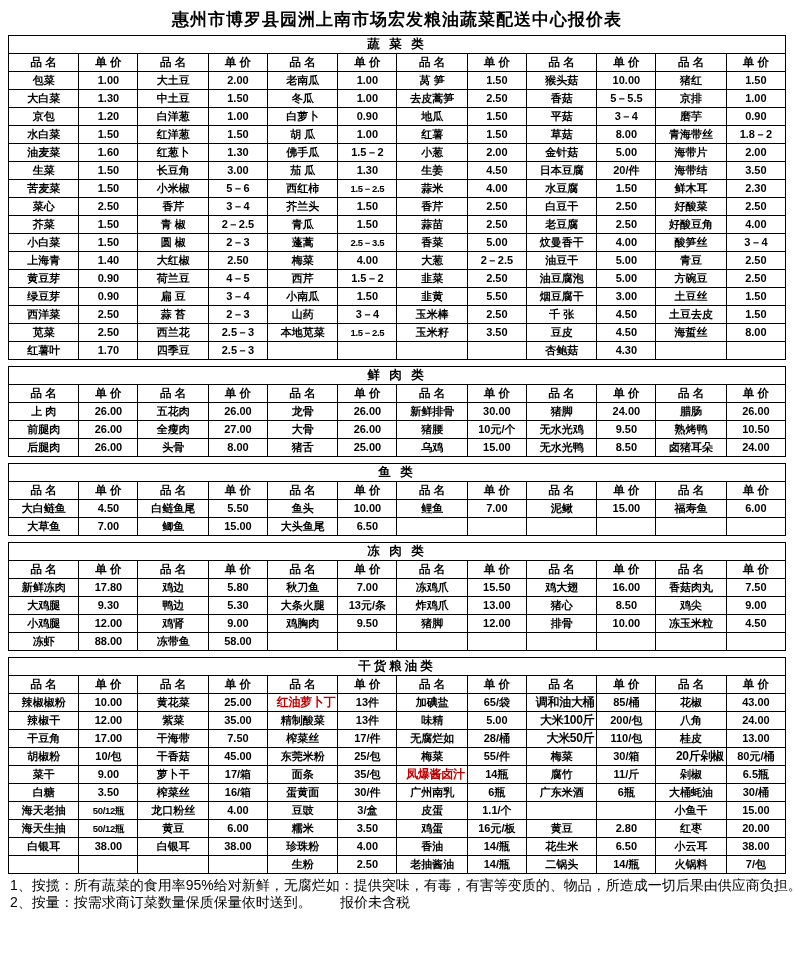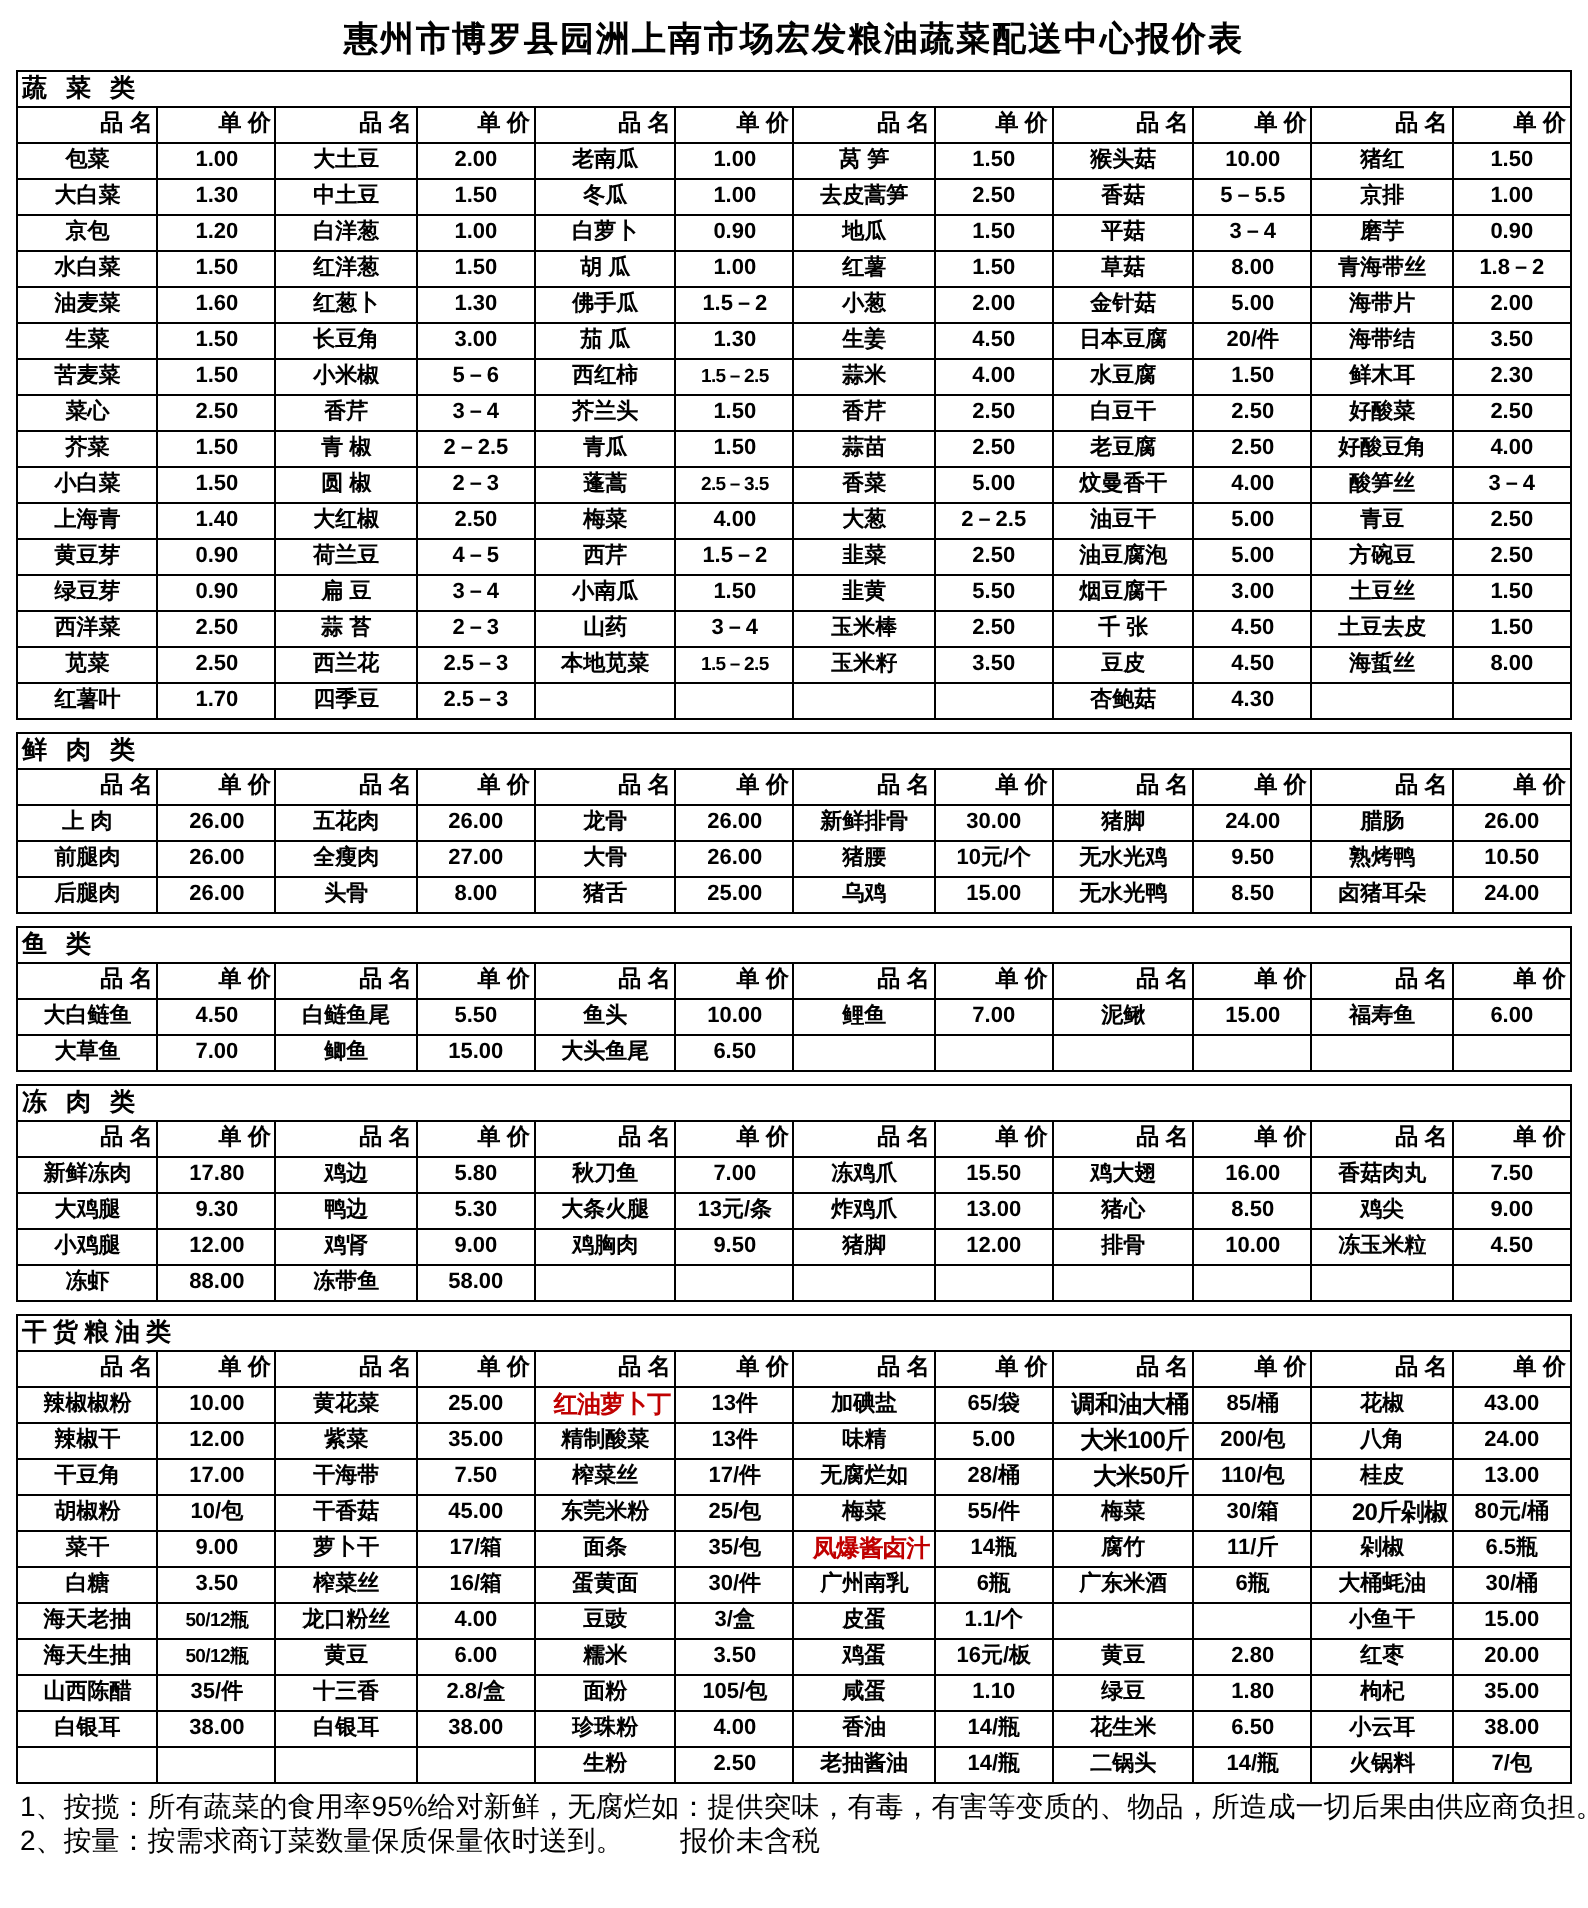--- a/index.html
+++ b/index.html
@@ -37,27 +37,27 @@
   }
   table.grid td{
     border:1px solid #000;
     height:17px;
     padding:0 2px;
     overflow:hidden;
     white-space:nowrap;
     line-height:15px;
   }
   .section-head{
-    text-align:left;
+    text-align:center;
     font-weight:bold;
     font-size:12.5px;
     letter-spacing:3px;
   }
   .colhead{
-    text-align:right;
+    text-align:center;
     font-weight:bold;
     font-size:11.5px;
   }
   .name{
     text-align:center;
     font-weight:bold;
     font-size:11px;
   }
   .price{
     text-align:center;
@@ -719,34 +719,20 @@
             <td class="name">糯米</td>
             <td class="price">3.50</td>
             <td class="name">鸡蛋</td>
             <td class="price">16元/板</td>
             <td class="name">黄豆</td>
             <td class="price">2.80</td>
             <td class="name">红枣</td>
             <td class="price">20.00</td>
           </tr>
           <tr>
-            <td class="name">山西陈醋</td>
-            <td class="price">35/件</td>
-            <td class="name">十三香</td>
-            <td class="price">2.8/盒</td>
-            <td class="name">面粉</td>
-            <td class="price">105/包</td>
-            <td class="name">咸蛋</td>
-            <td class="price">1.10</td>
-            <td class="name">绿豆</td>
-            <td class="price">1.80</td>
-            <td class="name">枸杞</td>
-            <td class="price">35.00</td>
-          </tr>
-          <tr>
             <td class="name">白银耳</td>
             <td class="price">38.00</td>
             <td class="name">白银耳</td>
             <td class="price">38.00</td>
             <td class="name">珍珠粉</td>
             <td class="price">4.00</td>
             <td class="name">香油</td>
             <td class="price">14/瓶</td>
             <td class="name">花生米</td>
             <td class="price">6.50</td>

